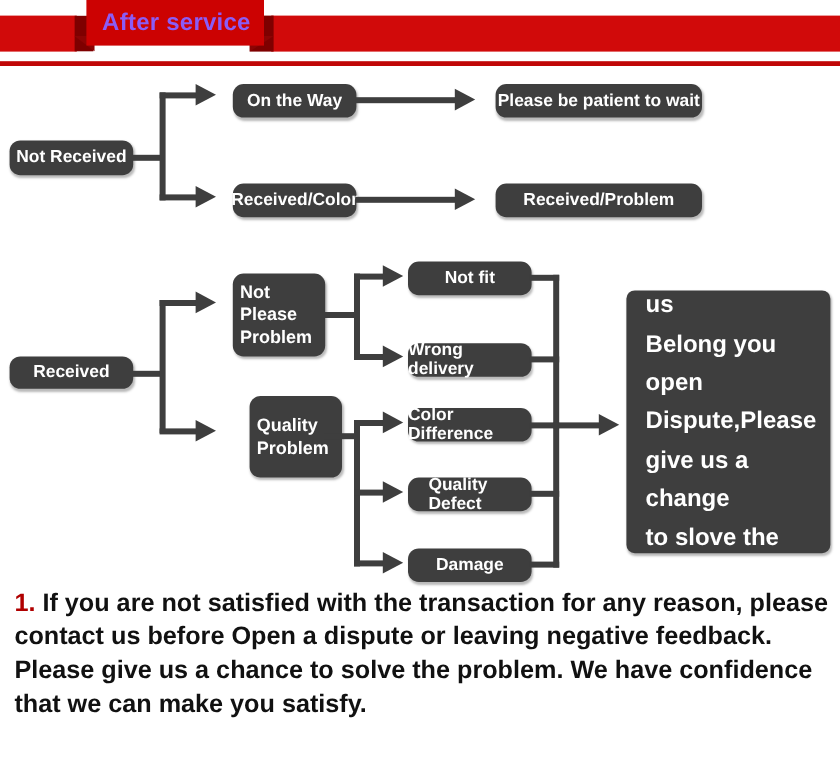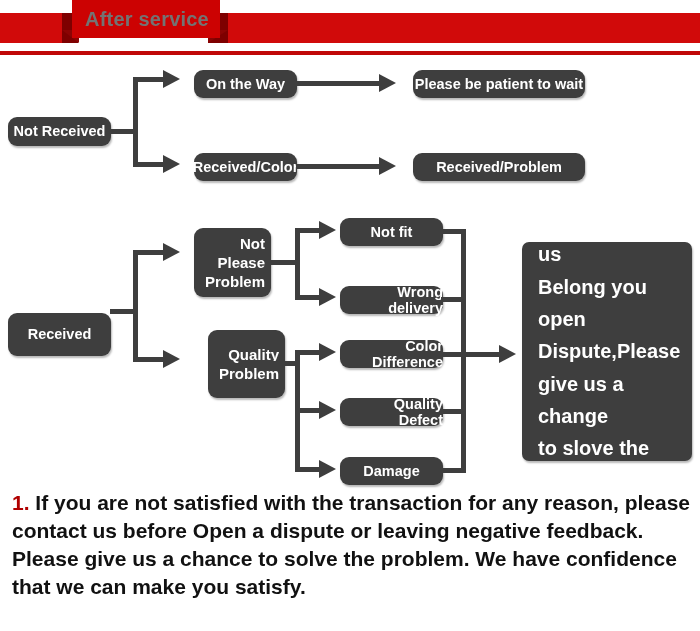--- a/index.html
+++ b/index.html
@@ -34,34 +34,34 @@
     background:#8c0404;
     clip-path:polygon(0 0,100% 0,0 100%);
   }
   .ribbon{
     position:absolute;left:72px;top:0;width:148px;height:38px;
     background:#cc0202;
   }
   .ribbon-text{
     position:absolute;left:72px;top:0;width:150px;height:38px;
     display:flex;align-items:center;justify-content:center;
-    color:#737373;font-weight:bold;font-size:20px;letter-spacing:.2px;
+    color:#8b5cf6;font-weight:bold;font-size:20px;letter-spacing:.2px;
     white-space:nowrap;
   }
   .hr-red{position:absolute;left:0;top:51px;width:700px;height:4px;background:#c00707;}
 
   
   .node{
     position:absolute;
     background:#3e3e3e;
     border-radius:9px;
     color:#ffffff;
     font-weight:bold;
     display:flex;align-items:center;justify-content:center;
-    text-align:right;
+    text-align:left;
     box-shadow:1px 2px 2px rgba(0,0,0,.28);
     box-sizing:border-box;
     line-height:1.12;
   }
   .node.small{font-size:14.5px;}
   .node.multi{font-size:15px;line-height:1.28;padding:4px 6px;}
   .node.big{
     font-size:20px;line-height:1.62;
     text-align:left;
     align-items:center;justify-content:flex-start;
@@ -117,21 +117,21 @@
 <div class="node small" style="left:413px;top:70px;width:172px;height:28px;">Please be patient to wait</div>
 
 <div class="ln h" style="left:133px;top:162px;width:32px;"></div>
 <div class="arrow" style="left:163px;top:155px;"></div>
 <div class="node small" style="left:194px;top:153px;width:103px;height:28px;">Received/Color</div>
 
 <div class="ln h" style="left:296px;top:164px;width:85px;"></div>
 <div class="arrow" style="left:379px;top:157px;"></div>
 <div class="node small" style="left:413px;top:153px;width:172px;height:28px;">Received/Problem</div>
 
-<div class="node small" style="left:8px;top:297px;width:103px;height:43px;margin-top:16px;">Received</div>
+<div class="node small" style="left:8px;top:297px;width:103px;height:27px;">Received</div>
 
 <div class="ln h" style="left:110px;top:309px;width:26px;"></div>
 <div class="ln v" style="left:133px;top:250px;height:111px;"></div>
 
 <div class="ln h" style="left:133px;top:250px;width:32px;"></div>
 <div class="arrow" style="left:163px;top:243px;"></div>
 <div class="node multi" style="left:194px;top:228px;width:77px;height:69px;">
   <span>Not Please Problem</span>
 </div>
 

